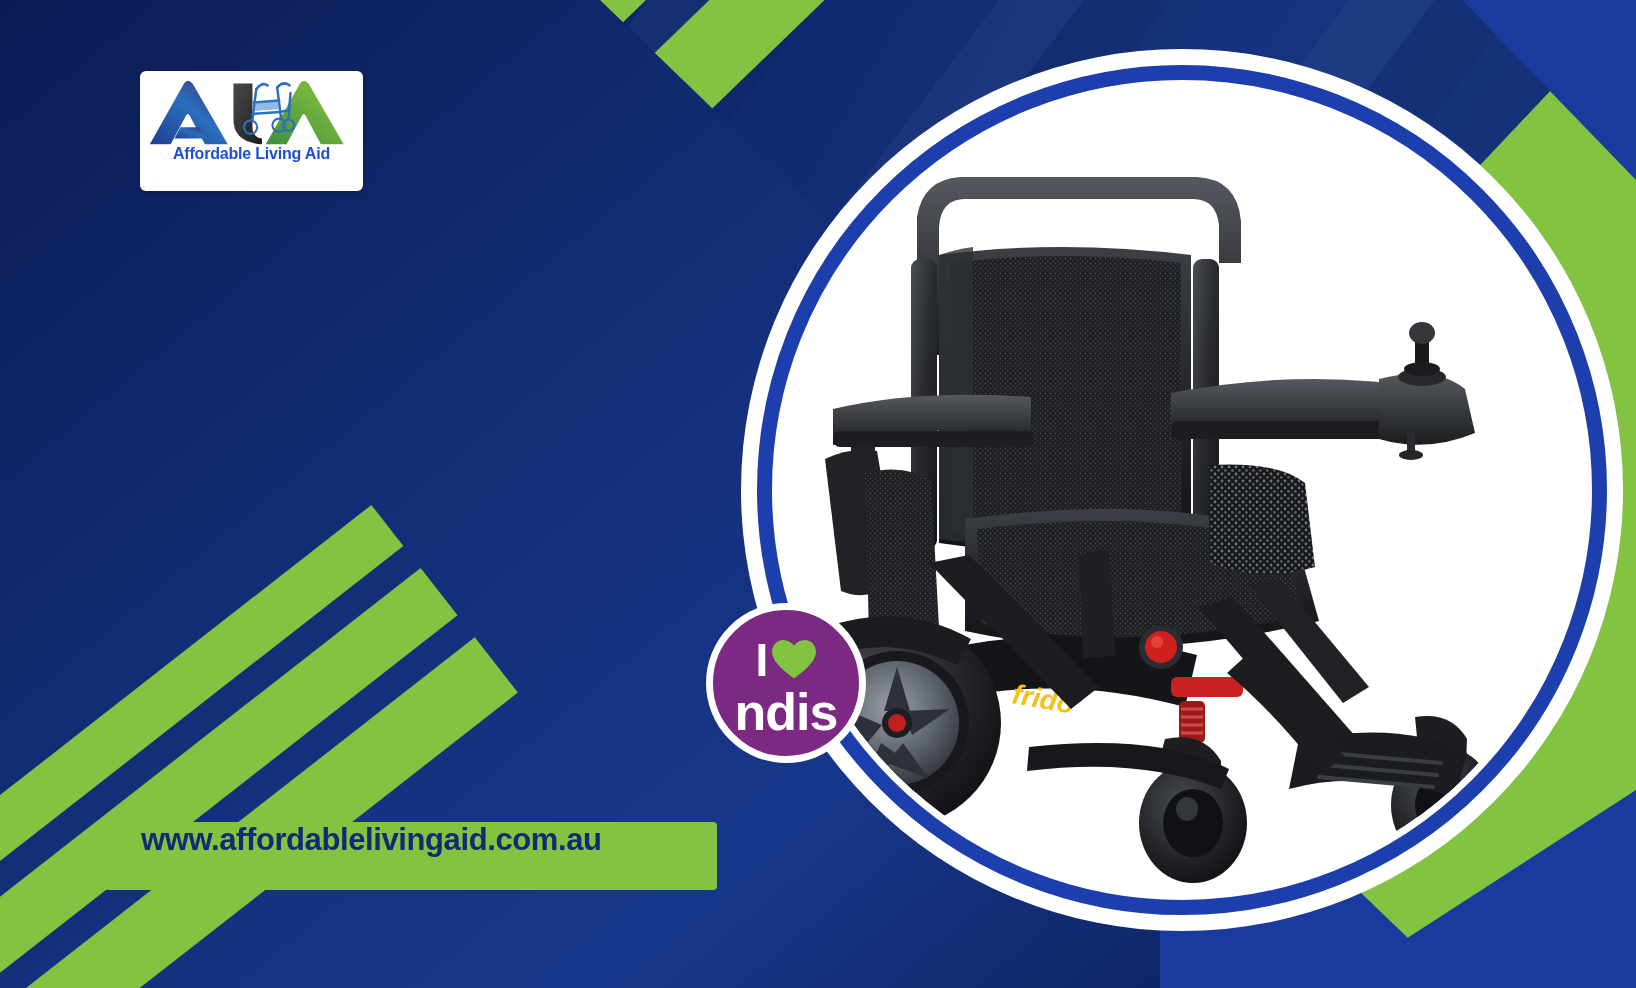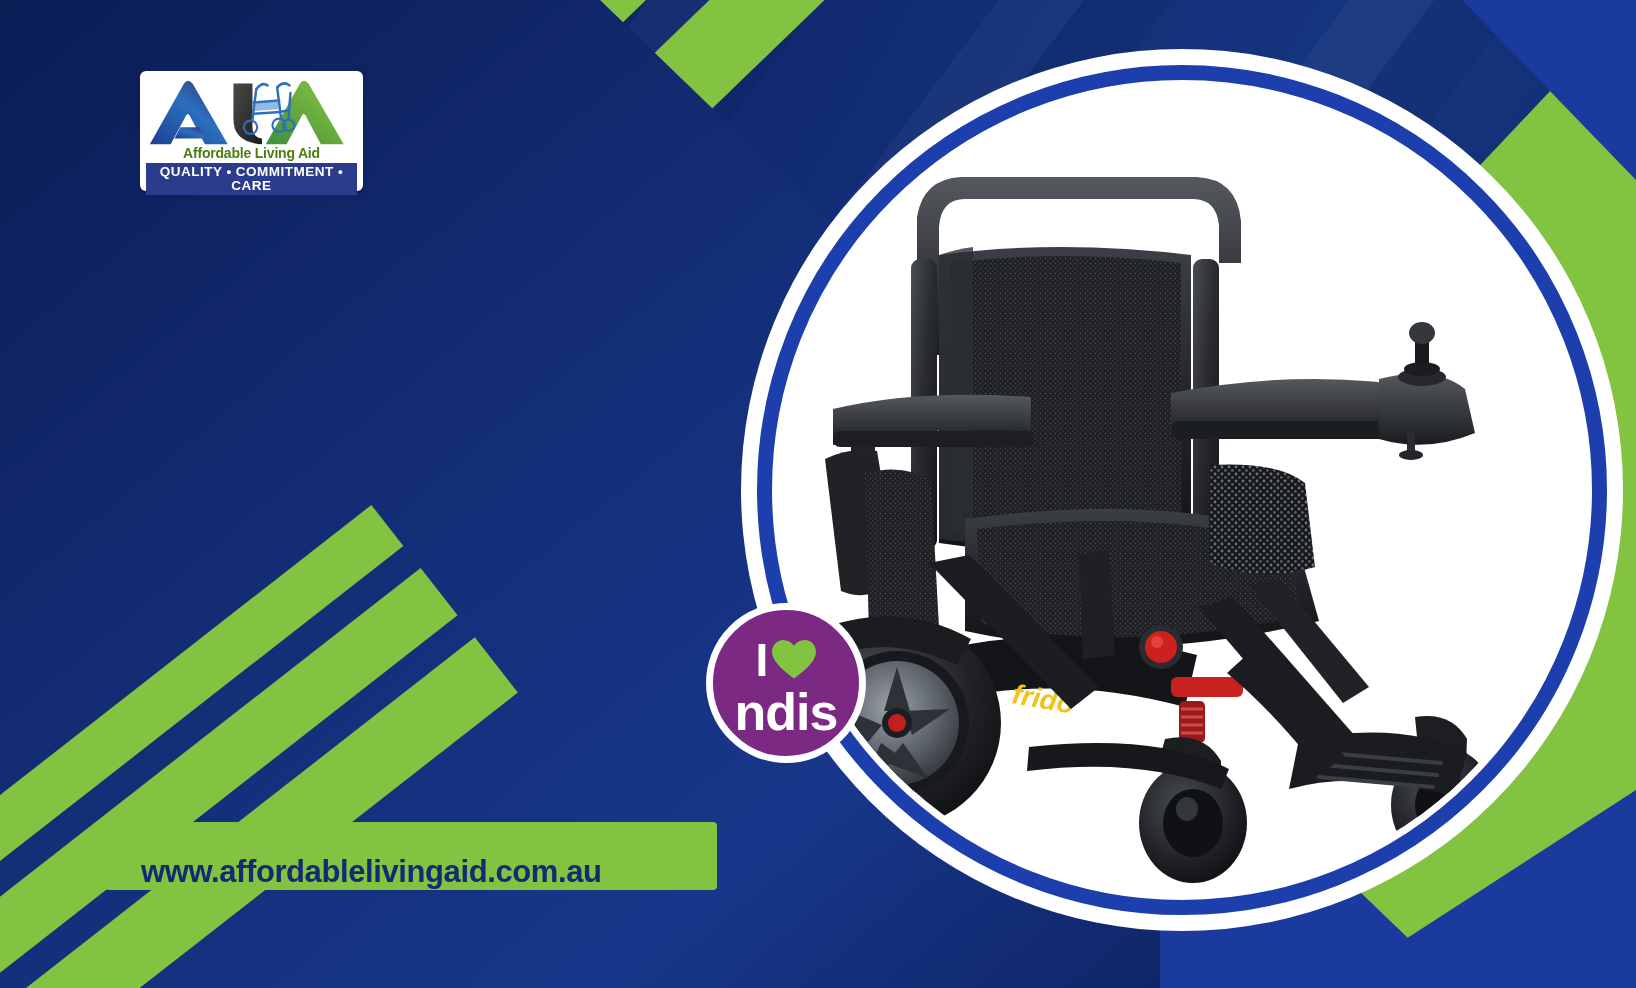--- a/index.html
+++ b/index.html
@@ -37,35 +37,35 @@
   .ndis-i { font-size:46px; font-weight:700; line-height:1; letter-spacing:-1px; }
   .ndis-heart { width:44px; height:40px; position:relative; }
   .ndis-heart svg { display:block; }
   .ndis-word { font-size:52px; font-weight:700; line-height:1; letter-spacing:-1px; margin-top:-2px; }
 
   
   .logo { position:absolute; left:140px; top:71px; width:223px; height:120px;
      background:#ffffff; border-radius:6px; padding:5px 6px 0 6px;
      box-shadow:0 2px 6px rgba(0,0,0,0.25); }
   .logo-mark { position:relative; height:72px; }
-  .logo-name { font-size:14px; font-weight:700; color:#4d7c0f; text-align:center;
+  .logo-name { font-size:16px; font-weight:700; color:#1d4ed8; text-align:center;
      letter-spacing:-0.2px; line-height:1; margin-top:-2px; }
   .logo-bar { margin-top:3px; background:#2c3c8c; color:#ffffff; text-align:center;
      font-size:13.5px; font-weight:700; letter-spacing:0.5px; padding:2px 0 3px; line-height:1; }
 
   
   .headline { position:absolute; left:141px; top:262px; width:600px;
      color:#ffffff; font-weight:700; font-size:63px; line-height:1.30;
      letter-spacing:-0.5px; text-shadow:0 2px 4px rgba(0,0,0,0.18); }
   .headline div { white-space:nowrap; }
 
   
   .urlbar { position:absolute; left:105px; top:822px; width:612px; height:68px;
      background:#82c341; border-radius:4px;
-     display:flex; align-items:flex-end; }
+     display:flex; align-items:flex-start; }
   .urlbar span { color:#152a73; font-size:31px; font-weight:700; letter-spacing:-0.4px;
      padding-left:36px; }
 </style>
 </head>
 <body>
 
 <div id="stage">
 
   <div class="sheen"></div>
 
@@ -305,21 +305,20 @@
         </g>
         <g fill="none" stroke="#2c6fc0" stroke-width="2.2">
           <circle cx="110" cy="52" r="7"></circle>
           <circle cx="140" cy="50" r="7"></circle>
           <circle cx="150" cy="50" r="6"></circle>
         </g>
         <path d="M114 26 L140 24 L139 33 L113 35 Z" fill="#3a82ce" opacity="0.55"></path>
       </svg>
     </div>
     <div class="logo-name">Affordable Living Aid</div>
-    <div class="logo-bar">QUALITY • COMMITMENT • CARE</div>
   </div>
 
 
   <div class="urlbar">
     <span>www.affordablelivingaid.com.au</span>
   </div>
 
 </div>
 
 </body></html>

